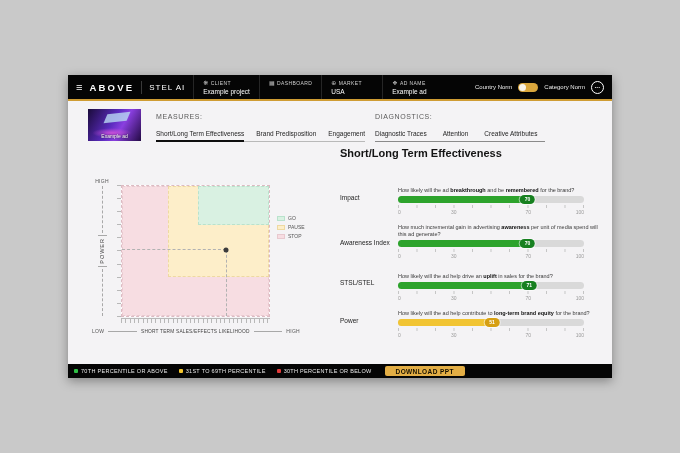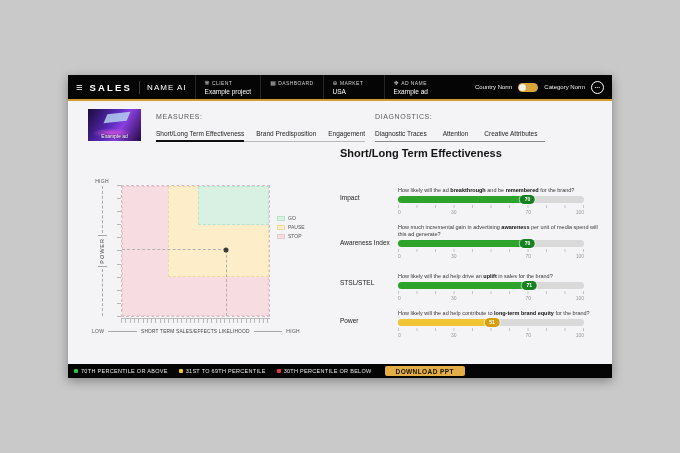--- a/index.html
+++ b/index.html
@@ -80,23 +80,23 @@
   .dl-btn{margin-left:2px;background:#e3ae45;color:#161000;font-family:"Liberation Sans",sans-serif;font-size:6.5px;font-weight:bold;border:none;border-radius:2px;height:10px;padding:0 11px;letter-spacing:.4px;display:flex;align-items:center;cursor:pointer;}
 </style>
 </head>
 <body>
 
 <div class="page">
   <div class="window">
 
     <div class="hdr">
       <span class="burger">≡</span>
-      <span class="brand">SALES</span>
+      <span class="brand">ABOVE</span>
       <span class="hdr-sep"></span>
-      <span class="product">NAME AI</span>
+      <span class="product">STEL AI</span>
       <div class="nav">
         <div class="nav-item">
           <span class="nav-top">
               <span class="nav-icon">❋</span>
               <span>CLIENT</span>
             </span>
           <span class="nav-val">Example project</span>
         </div>
         <div class="nav-item">
           <span class="nav-top">

